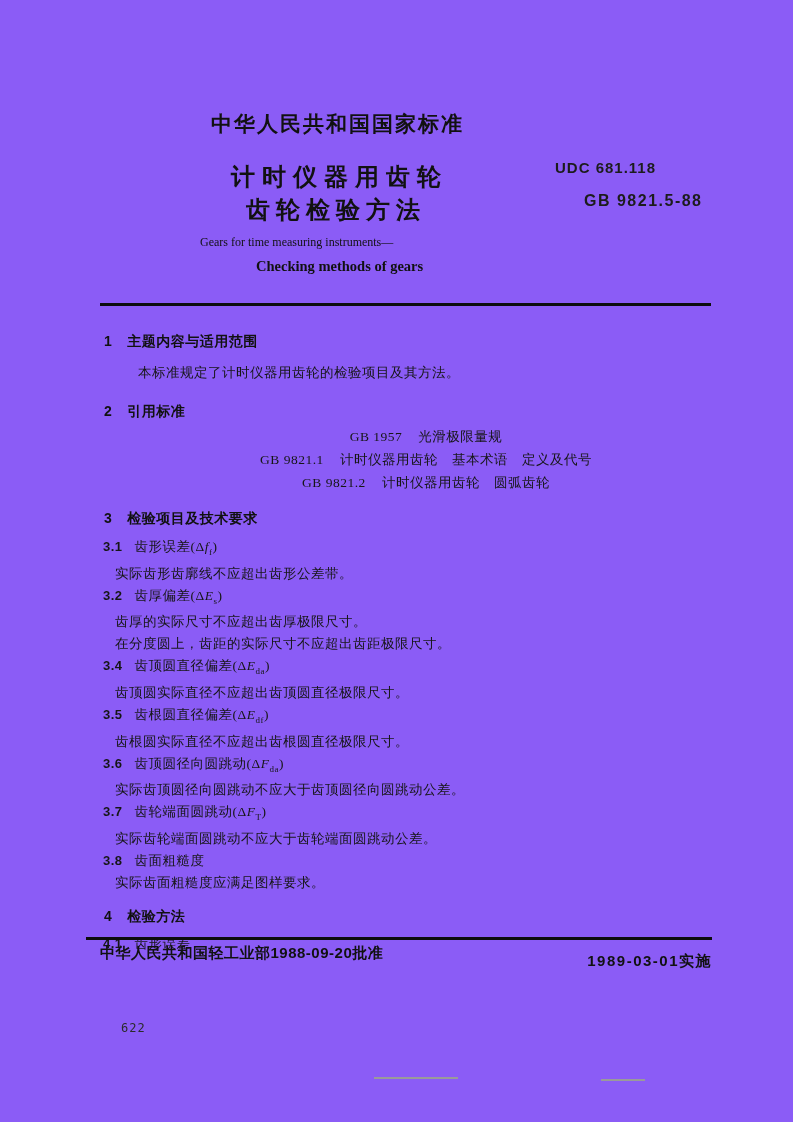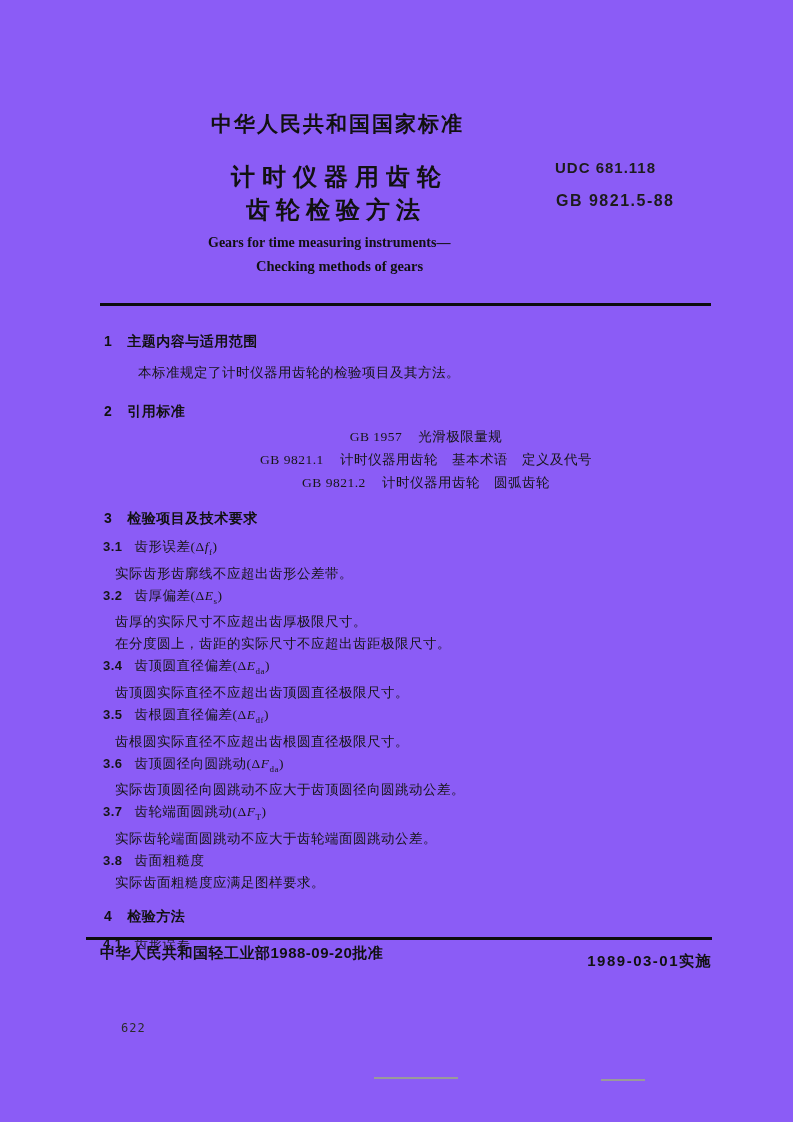--- a/index.html
+++ b/index.html
@@ -25,36 +25,36 @@
     position: absolute; left: 231px; top: 161px;
     font-family: "Liberation Sans", sans-serif;
     font-weight: bold; font-size: 24px; letter-spacing: 7px; color: #111;
   }
   .title-cn-2 {
     position: absolute; left: 246px; top: 194px;
     font-family: "Liberation Sans", sans-serif;
     font-weight: bold; font-size: 24px; letter-spacing: 6px; color: #111;
   }
   .title-en-1 {
-    position: absolute; left: 208px; top: 235px;
+    position: absolute; left: 200px; top: 235px;
     font-family: "Liberation Serif", serif;
-    font-weight: bold; font-size: 14px; color: #111;
+    font-weight: normal; font-size: 12px; color: #111;
   }
   .title-en-2 {
     position: absolute; left: 256px; top: 258px;
     font-family: "Liberation Serif", serif;
     font-weight: bold; font-size: 14.5px; color: #111;
   }
   .udc-code {
     position: absolute; left: 555px; top: 159px;
     font-family: "Liberation Sans", sans-serif;
     font-weight: bold; font-size: 15px; letter-spacing: 1px; color: #1c1c1c;
   }
   .std-code {
-    position: absolute; left: 556px; top: 192px;
+    position: absolute; left: 584px; top: 192px;
     font-family: "Liberation Sans", sans-serif;
     font-weight: bold; font-size: 16px; letter-spacing: 1.5px; color: #1c1c1c;
   }
   .rule-top {
     position: absolute; left: 100px; top: 303px;
     width: 611px; height: 3px; background: #0d0d0d;
   }
 
   
   .body-col {

